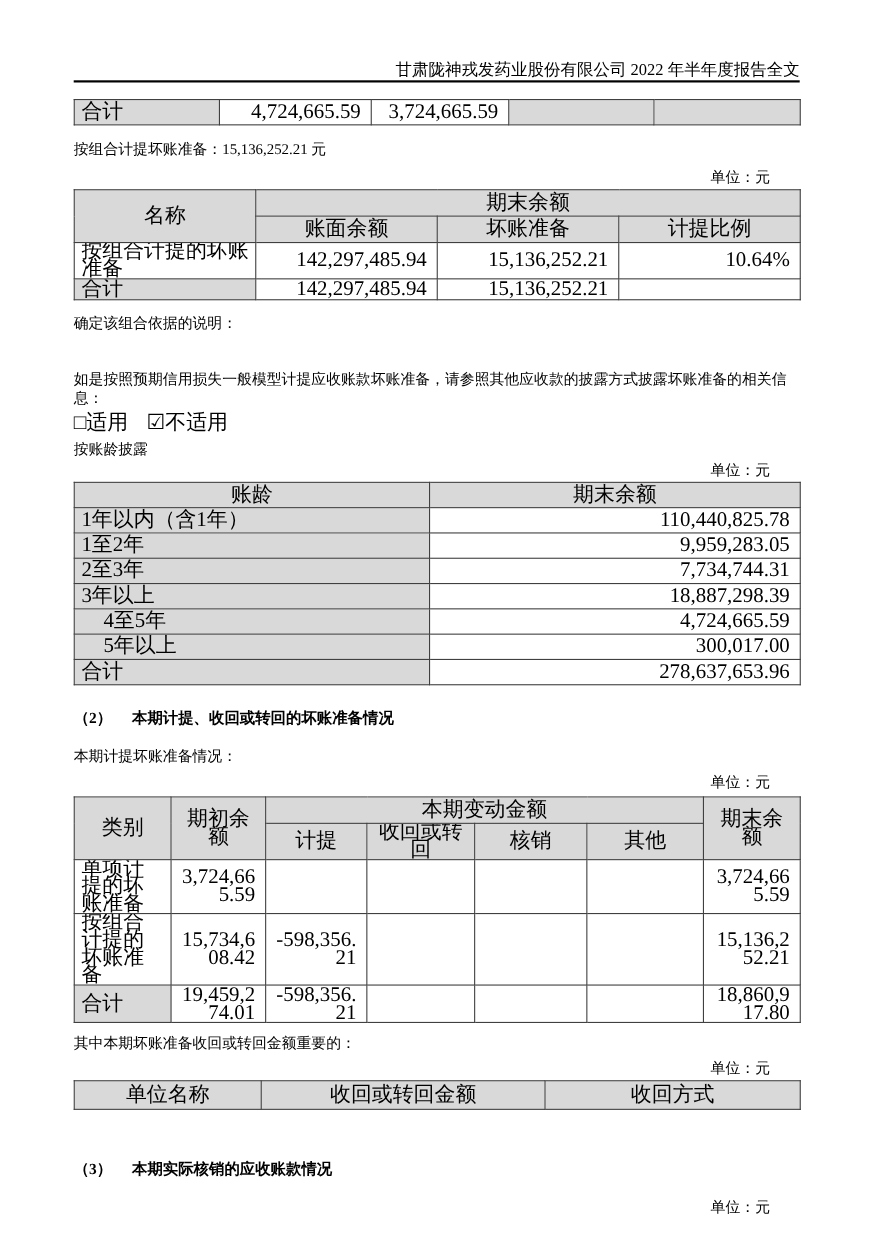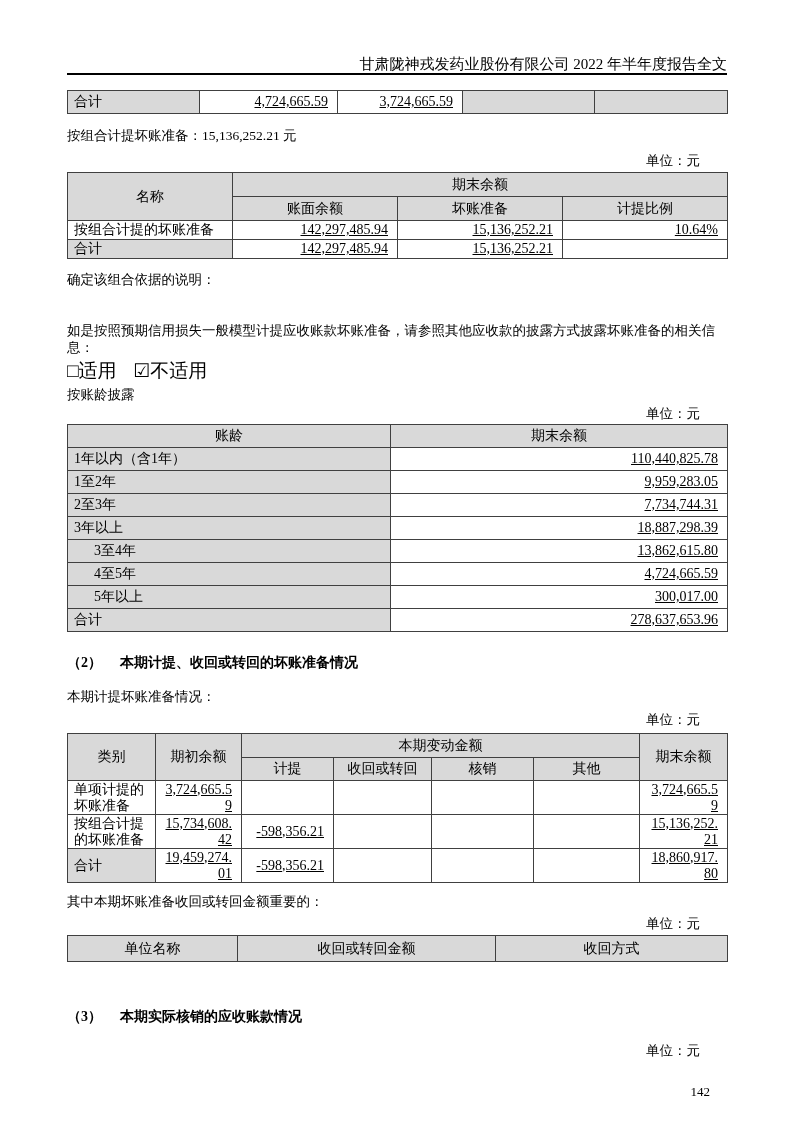--- a/index.html
+++ b/index.html
@@ -2,27 +2,27 @@
 <html><head>
 <meta charset="utf-8">
 <style>
   html,body{margin:0;padding:0;background:#ffffff;}
   body{width:793px;height:1122px;overflow:hidden;color:#000;
        font-family:"Liberation Serif","DejaVu Serif",serif;font-size:13px;}
   .page{position:relative;width:793px;height:1122px;background:#fff;}
   .content{padding:56px 66px 0 67px;width:660px;box-sizing:content-box;}
   .doc-header{text-align:right;font-size:15px;line-height:17px;}
   .header-rule{border:0;border-bottom:2px solid #000;margin:5px 0 0 0;height:0;}
-  table{border-collapse:collapse;table-layout:fixed;width:660px;font-size:14px;}
+  table{border-collapse:collapse;table-layout:fixed;width:660px;font-size:19px;}
   td,th{border:1px solid #404040;padding:0 6px;font-weight:normal;
         overflow:hidden;line-height:16px;}
   th{text-align:center;}
   .gray{background:#d9d9d9;}
   .label{text-align:left;}
-  .num{text-align:right;padding-right:9px;word-break:break-all;text-decoration:underline;}
+  .num{text-align:right;padding-right:9px;word-break:break-all;}
   .indent{padding-left:26px;}
   .h22 td,.h22 th{height:22px;}
   .h23 td,.h23 th{height:23px;}
   .h18 td{height:18px;}
   .h25 th{height:25px;}
   .mv td{height:33px;}
   .note{margin:0;line-height:17px;font-size:13.5px;}
   .unit{margin:0;text-align:right;padding-right:27px;line-height:17px;font-size:13.5px;}
   .heading{margin:0;font-size:14px;font-weight:bold;line-height:18px;}
   .heading .hnum{display:inline-block;margin-right:18px;}
@@ -146,24 +146,20 @@
       </tr>
       <tr>
         <td class="gray label">2至3年</td>
         <td class="num">7,734,744.31</td>
       </tr>
       <tr>
         <td class="gray label">3年以上</td>
         <td class="num">18,887,298.39</td>
       </tr>
       <tr>
-        <td class="gray label indent">3至4年</td>
-        <td class="num">13,862,615.80</td>
-      </tr>
-      <tr>
         <td class="gray label indent">4至5年</td>
         <td class="num">4,724,665.59</td>
       </tr>
       <tr>
         <td class="gray label indent">5年以上</td>
         <td class="num">300,017.00</td>
       </tr>
       <tr>
         <td class="gray label">合计</td>
         <td class="num">278,637,653.96</td>

